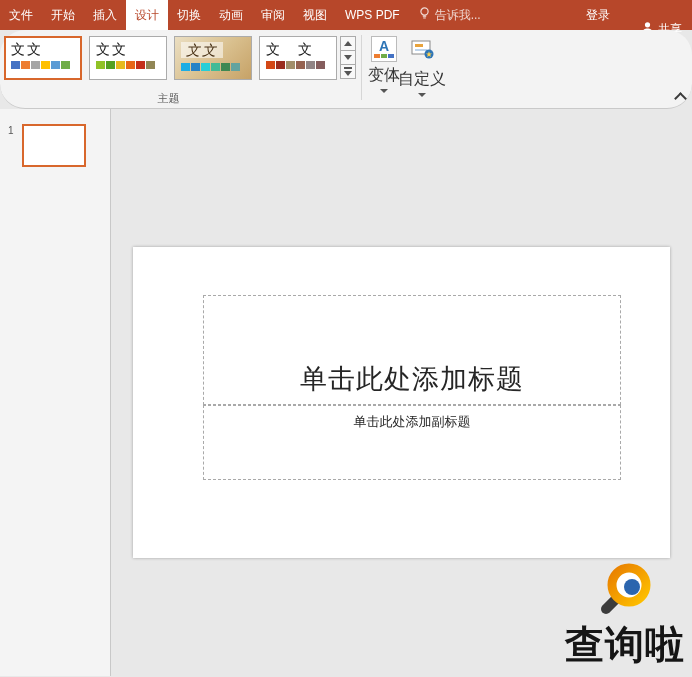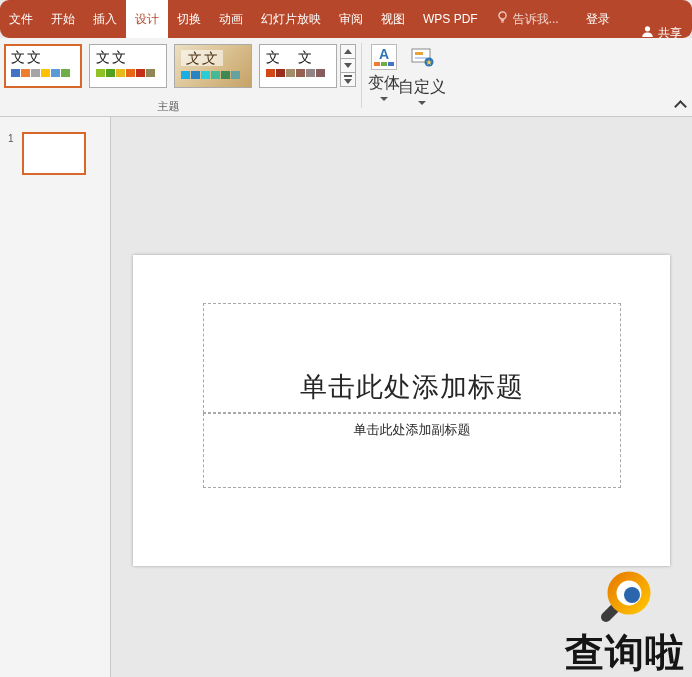--- a/index.html
+++ b/index.html
@@ -1,30 +1,30 @@
 <!DOCTYPE html>
 <html style="--titlebar: #B7472A; --selection: #D8672C; --watermark_orange: #F08300; --watermark_blue: #2B65AE;"><head>
 <meta charset="utf-8">
 <style>
   * { margin:0; padding:0; box-sizing:border-box; }
   html,body { width:692px; height:677px; overflow:hidden; }
   body { font-family:"Liberation Sans","DejaVu Sans",sans-serif; background:#E8E8E8; }
   .app { position:relative; width:692px; height:677px; }
 
   
-  .titlebar { height:38px; background:var(--titlebar,#B7472A); display:flex; align-items:stretch; color:#fff; font-size:12px;border-radius:9px; }
+  .titlebar { height:30px; background:var(--titlebar,#B7472A); display:flex; align-items:stretch; color:#fff; font-size:12px; }
   .tab { display:flex; align-items:center; padding:0 9px; cursor:pointer; white-space:nowrap; }
   .tab.active { background:#fff; color:var(--titlebar,#B7472A); }
   .tellme { display:flex; align-items:center; gap:5px; padding:0 10px; color:rgba(255,255,255,0.78); white-space:nowrap; }
   .spacer { flex:1; }
   .tb-right { display:flex; align-items:center; gap:31px; padding-right:10px; }
   .share-btn { display:flex; gap:4px; cursor:pointer;margin-top:28px; }
 
   
-  .ribbon { height:79px; background:#F3F3F3; border-bottom:1px solid #C9C9C9; position:relative; display:flex; }
+  .ribbon { height:79px; background:#F3F3F3; border-bottom:1px solid #C9C9C9; position:relative; display:flex;border-radius:25px; }
   .themes-group { width:337px; position:relative; }
   .theme-row { display:flex; gap:7px; padding:6px 0 0 4px; }
   .theme { width:78px; height:44px; background:#fff; border:1px solid #ABABAB; padding:4px 6px; cursor:pointer; overflow:hidden; }
   .theme.selected { border:2px solid var(--selection,#D8672C); padding:3px 5px; }
   .theme-label { font-size:14px; color:#1a1a1a; letter-spacing:2px; display:block; line-height:16px; }
   .theme.tan { background:linear-gradient(135deg,#EBDFC2 0%,#D8BE8C 55%,#C6A267 100%); }
   .theme.tan .theme-label { font-family:"DejaVu Serif","Liberation Serif",serif; font-style:italic; color:#4a3317; background:rgba(255,255,255,0.55); display:inline-block; padding:0 5px; }
   .theme.wide .theme-label { letter-spacing:7px; }
   .strip { display:flex; gap:1px; margin-top:4px; }
   .strip .sw { width:9px; height:8px; display:inline-block; }
@@ -74,21 +74,20 @@
 
 <div class="app">
 
   <div class="titlebar">
     <div class="tab">文件</div>
     <div class="tab">开始</div>
     <div class="tab">插入</div>
     <div class="tab active">设计</div>
     <div class="tab">切换</div>
     <div class="tab">动画</div>
-    <div class="tab">幻灯片放映</div>
     <div class="tab">审阅</div>
     <div class="tab">视图</div>
     <div class="tab">WPS PDF</div>
     <div class="tellme">
       <span>
         <svg width="11" height="13" viewBox="0 0 11 13">
             <circle cx="5.5" cy="4.5" r="3.6" fill="none" stroke="rgba(255,255,255,0.8)" stroke-width="1.2"></circle>
             <rect x="3.8" y="8.6" width="3.4" height="1.2" fill="rgba(255,255,255,0.8)"></rect>
             <rect x="4.2" y="10.4" width="2.6" height="1.1" fill="rgba(255,255,255,0.8)"></rect>
           </svg>

